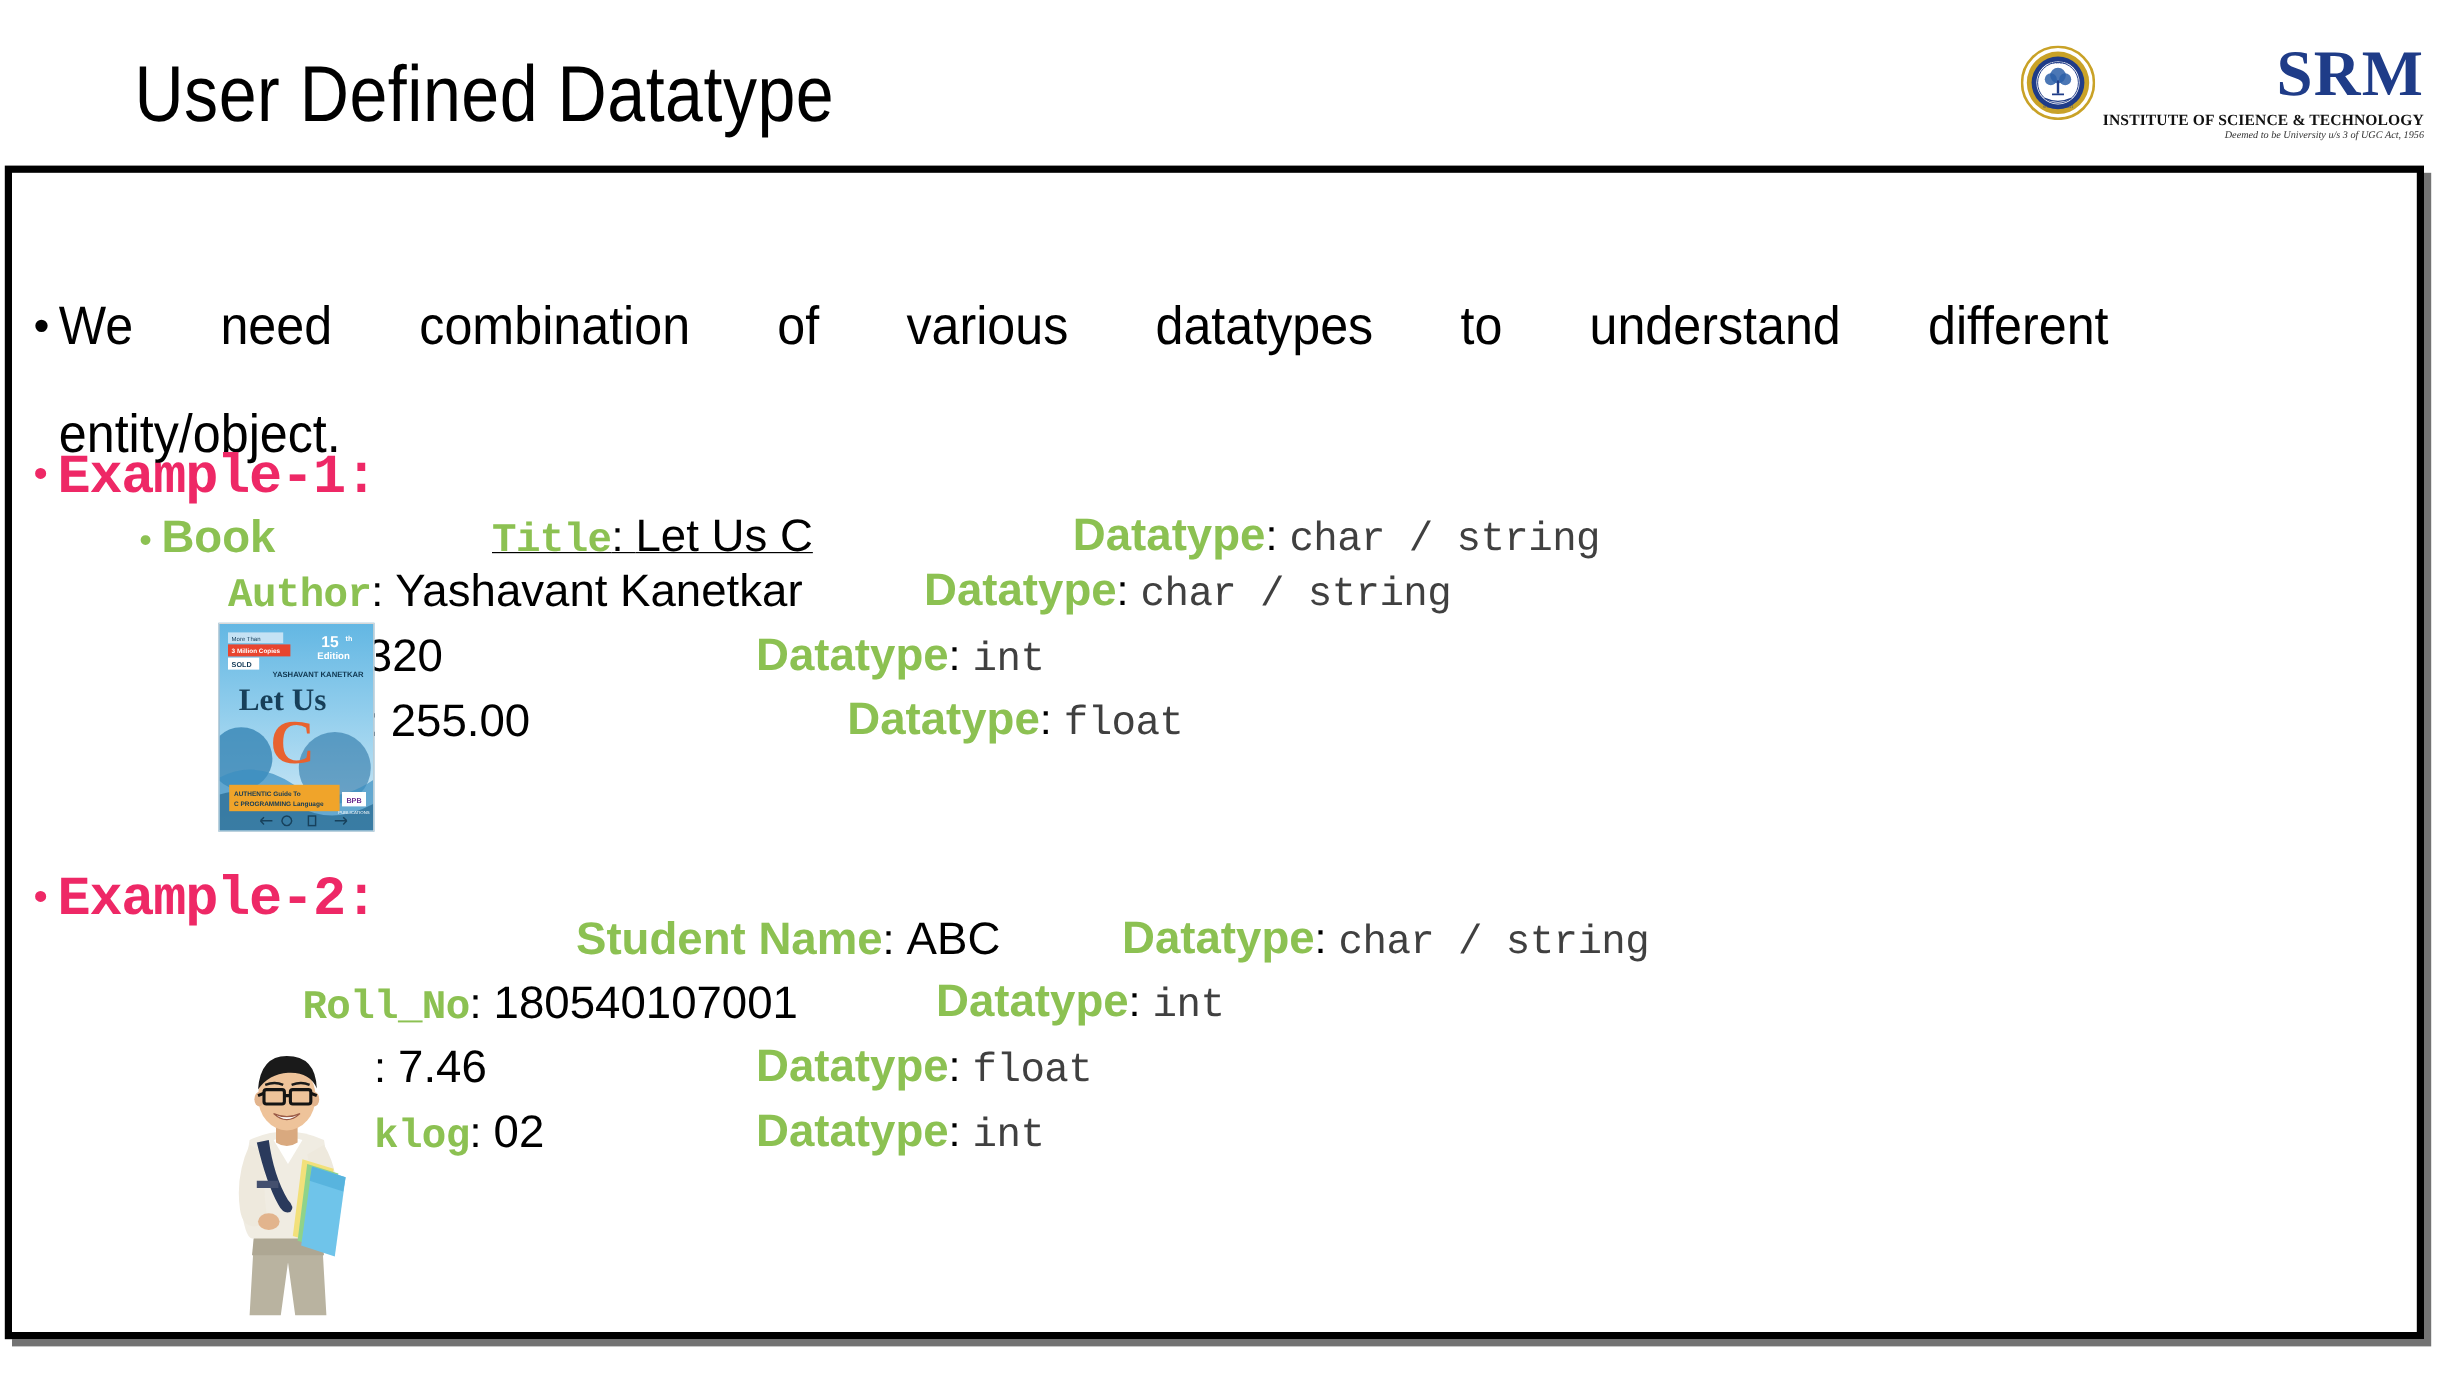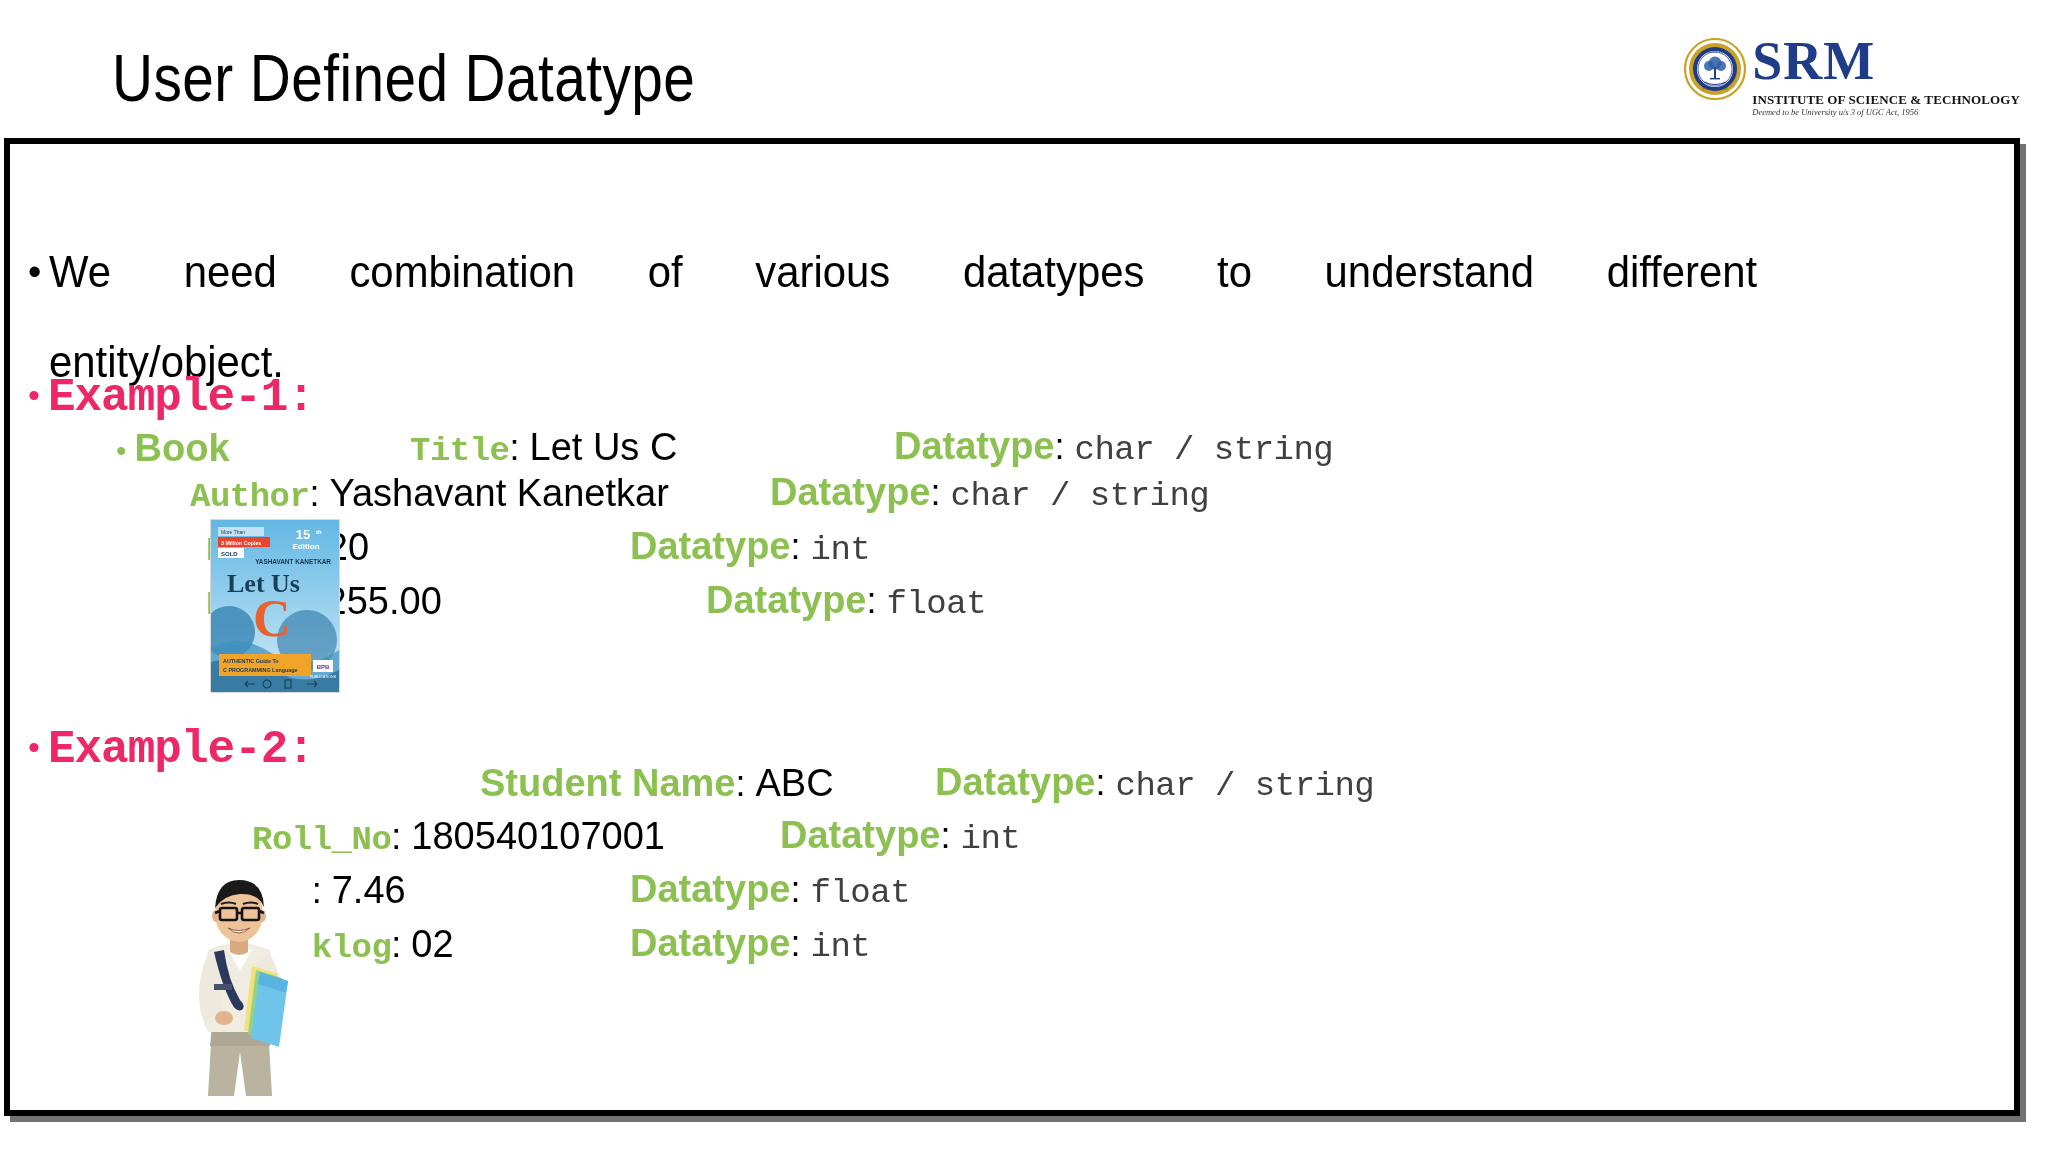--- a/index.html
+++ b/index.html
@@ -55,21 +55,21 @@
   }
   .srm-seal {
     width: 62px;
     height: 62px;
     flex: 0 0 auto;
     margin-top: 2px;
   }
   .srm-wordblock {
     display: flex;
     flex-direction: column;
-    align-items: flex-start;
+    align-items: flex-end;
     line-height: 1;
   }
   .srm-word {
     font-family: "Liberation Serif", serif;
     font-size: 54px;
     font-weight: 700;
     color: #1F3C88;
     letter-spacing: 1px;
     line-height: 0.95;
   }
@@ -225,21 +225,20 @@
   .book-cover {
     position: absolute;
     left: 172px;
     top: 375px;
     width: 128px;
     height: 172px;
     z-index: 5;
     background: #4aa3d6;
     border: 1px solid #d8d8d8;
     overflow: hidden;
-    margin-left: 28px;
   }
 
   
   .student-photo {
     position: absolute;
     left: 152px;
     top: 722px;
     width: 152px;
     height: 232px;
     z-index: 5;
@@ -298,21 +297,21 @@
 
       <div class="example-head" id="ex1-head">
         <span class="dot">•</span>
         <span class="example-label">Example-1:</span>
       </div>
 
       <div class="row" id="r1-book">
         <span class="sub-dot">•</span><span class="lbl-narrow">Book</span>
       </div>
 
-      <div class="row" style="left:400px; top:284px;">
+      <div class="row" style="left:400px; top:284px;text-decoration:underline;">
         <span class="lbl-mono">Title</span><span class="sep">: </span><span class="val-narrow">Let Us C</span>
       </div>
       <div class="row" id="r1-dtype1">
         <span class="lbl-narrow">Datatype</span><span class="sep">: </span><span class="val-mono">char / string</span>
       </div>
 
       <div class="row" id="r1-author">
         <span class="lbl-mono">Author</span><span class="sep">: </span><span class="val-narrow">Yashavant Kanetkar</span>
       </div>
       <div class="row" id="r1-dtype2">

